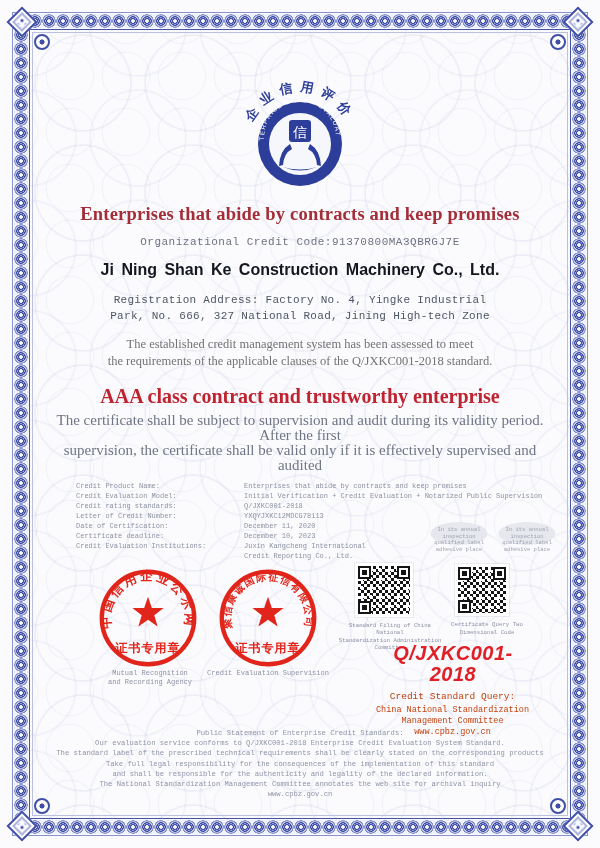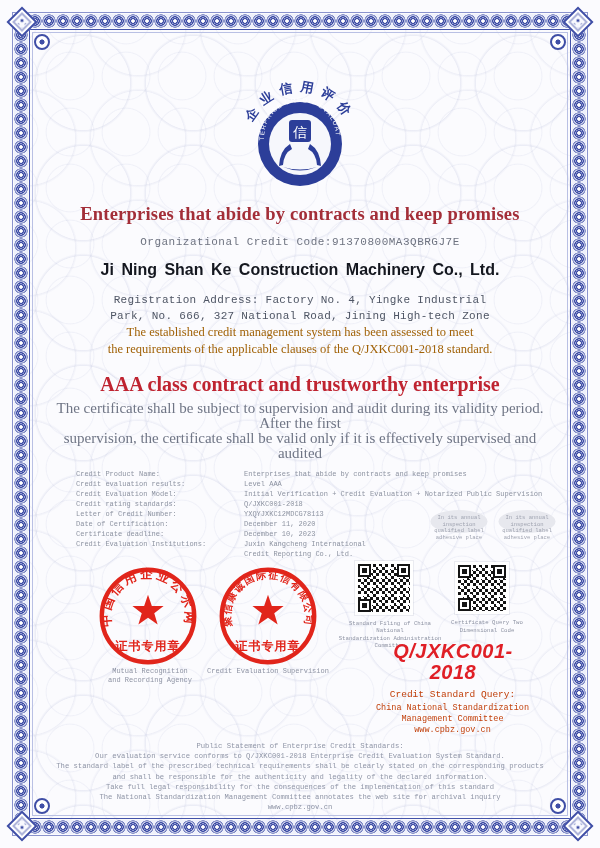--- a/index.html
+++ b/index.html
@@ -50,21 +50,21 @@
   
   .content{position:absolute;left:40px;right:40px;top:36px;bottom:36px;z-index:3;text-align:center;}
   .badge-wrap{margin-top:40px;height:112px;}
   .title{margin-top:16px;font-family:"Liberation Serif",serif;font-weight:bold;font-size:18.5px;
     color:var(--title-red);letter-spacing:.2px;}
   .orgcode{margin-top:11px;font-family:"Liberation Mono","DejaVu Sans Mono",monospace;
     font-size:11px;color:#6e7380;letter-spacing:.5px;}
   .company{margin-top:13px;font-size:16px;font-weight:bold;color:#14171f;word-spacing:3px;}
   .addr{margin-top:13px;font-family:"Liberation Mono","DejaVu Sans Mono",monospace;
     font-size:11px;color:#4e5564;line-height:16px;letter-spacing:.3px;}
-  .assess{font-family:"Liberation Serif",serif;font-size:12.5px;color:#a16207;line-height:17px;}
+  .assess{margin-top:12px;font-family:"Liberation Serif",serif;font-size:12.5px;color:#737373;line-height:17px;}
   .aaa{margin-top:15px;font-family:"Liberation Serif",serif;font-weight:bold;font-size:20px;color:var(--aaa-red);}
   .superv{margin-top:5px;font-family:"Liberation Serif",serif;font-size:15px;color:#6f7585;line-height:15px;}
   
   .tbl{position:relative;margin-top:8px;text-align:left;
     font-family:"Liberation Mono","DejaVu Sans Mono",monospace;font-size:7px;color:#8d93a1;line-height:10px;}
   .trow{padding-left:36px;white-space:nowrap;}
   .tlabel{display:inline-block;width:168px;vertical-align:top;}
   .tval{display:inline-block;vertical-align:top;}
   .oval{position:absolute;width:62px;height:25px;border-radius:50%;background:#e7e8ee;
     color:#9fa3b0;font-size:6px;line-height:7px;text-align:center;padding-top:5px;
@@ -95,21 +95,21 @@
     font-family:"Liberation Mono","DejaVu Sans Mono",monospace;font-size:6px;line-height:8px;color:#8e93a3;transform:scale(.95);}
   .qcap.c1{left:292px;top:60px;width:116px;}
   .qcap.c2{left:404px;top:60px;width:86px;}
   .stdnum{position:absolute;left:330px;top:82px;width:166px;text-align:center;
     font-style:italic;font-weight:900;font-size:20px;line-height:21px;color:var(--standard-red);letter-spacing:.5px;}
   .query{position:absolute;left:320px;top:130px;width:185px;text-align:center;
     font-family:"Liberation Mono","DejaVu Sans Mono",monospace;color:#c2410c;}
   .query .qt{font-size:9.5px;margin-bottom:3px;}
   .query .ql{font-size:8.5px;line-height:11px;text-align:center;}
   
-  .footer{margin-top:18px;font-family:"Liberation Mono","DejaVu Sans Mono",monospace;
+  .footer{margin-top:3px;font-family:"Liberation Mono","DejaVu Sans Mono",monospace;
     font-size:7.2px;line-height:10.2px;color:#8f95a6;text-align:center;}
 </style>
 </head>
 <body>
 
 <div class="page">
   <div class="guilloche"></div>
 
   <div class="ln o"></div>
   <div class="band t"></div>
@@ -187,21 +187,20 @@
 
     <div class="aaa">AAA class contract and trustworthy enterprise</div>
 
     <div class="superv">
       <div>The certificate shall be subject to supervision and audit during its validity period. After the first</div>
       <div>supervision, the certificate shall be valid only if it is effectively supervised and audited</div>
     </div>
 
     <div class="tbl">
       <div class="trow"><span class="tlabel">Credit Product Name:</span><span class="tval">Enterprises that abide by contracts and keep promises</span></div>
-      <div class="trow"><span class="tlabel">Credit evaluation results:</span><span class="tval">Level AAA</span></div>
       <div class="trow"><span class="tlabel">Credit Evaluation Model:</span><span class="tval">Initial Verification + Credit Evaluation + Notarized Public Supervision</span></div>
       <div class="trow"><span class="tlabel">Credit rating standards:</span><span class="tval">Q/JXKC001-2018</span></div>
       <div class="trow"><span class="tlabel">Letter of Credit Number:</span><span class="tval">YXQYJXKC12MDCG78113</span></div>
       <div class="trow"><span class="tlabel">Date of Certification:</span><span class="tval">December 11, 2020</span></div>
       <div class="trow"><span class="tlabel">Certificate deadline:</span><span class="tval">December 10, 2023</span></div>
       <div class="trow"><span class="tlabel">Credit Evaluation Institutions:</span><span class="tval"><span>Juxin Kangcheng International</span><br><span>Credit Reporting Co., Ltd.</span></span></div>
       <div class="oval o1">
         <div>In its annual inspection</div>
         <div>qualified label adhesive place</div>
       </div>
@@ -275,20 +274,20 @@
         <div class="ql">China National Standardization</div>
         <div class="ql">Management Committee</div>
         <div class="ql">www.cpbz.gov.cn</div>
       </div>
     </div>
 
     <div class="footer">
       <div>Public Statement of Enterprise Credit Standards:</div>
       <div>Our evaluation service conforms to Q/JXKC001-2018 Enterprise Credit Evaluation System Standard.</div>
       <div>The standard label of the prescribed technical requirements shall be clearly stated on the corresponding products</div>
+      <div>Take full legal responsibility for the consequences of the implementation of this standard</div>
       <div>and shall be responsible for the authenticity and legality of the declared information.</div>
-      <div>Take full legal responsibility for the consequences of the implementation of this standard</div>
       <div>The National Standardization Management Committee annotates the web site for archival inquiry</div>
       <div>www.cpbz.gov.cn</div>
     </div>
 
   </div>
 </div>
 
 </body></html>

